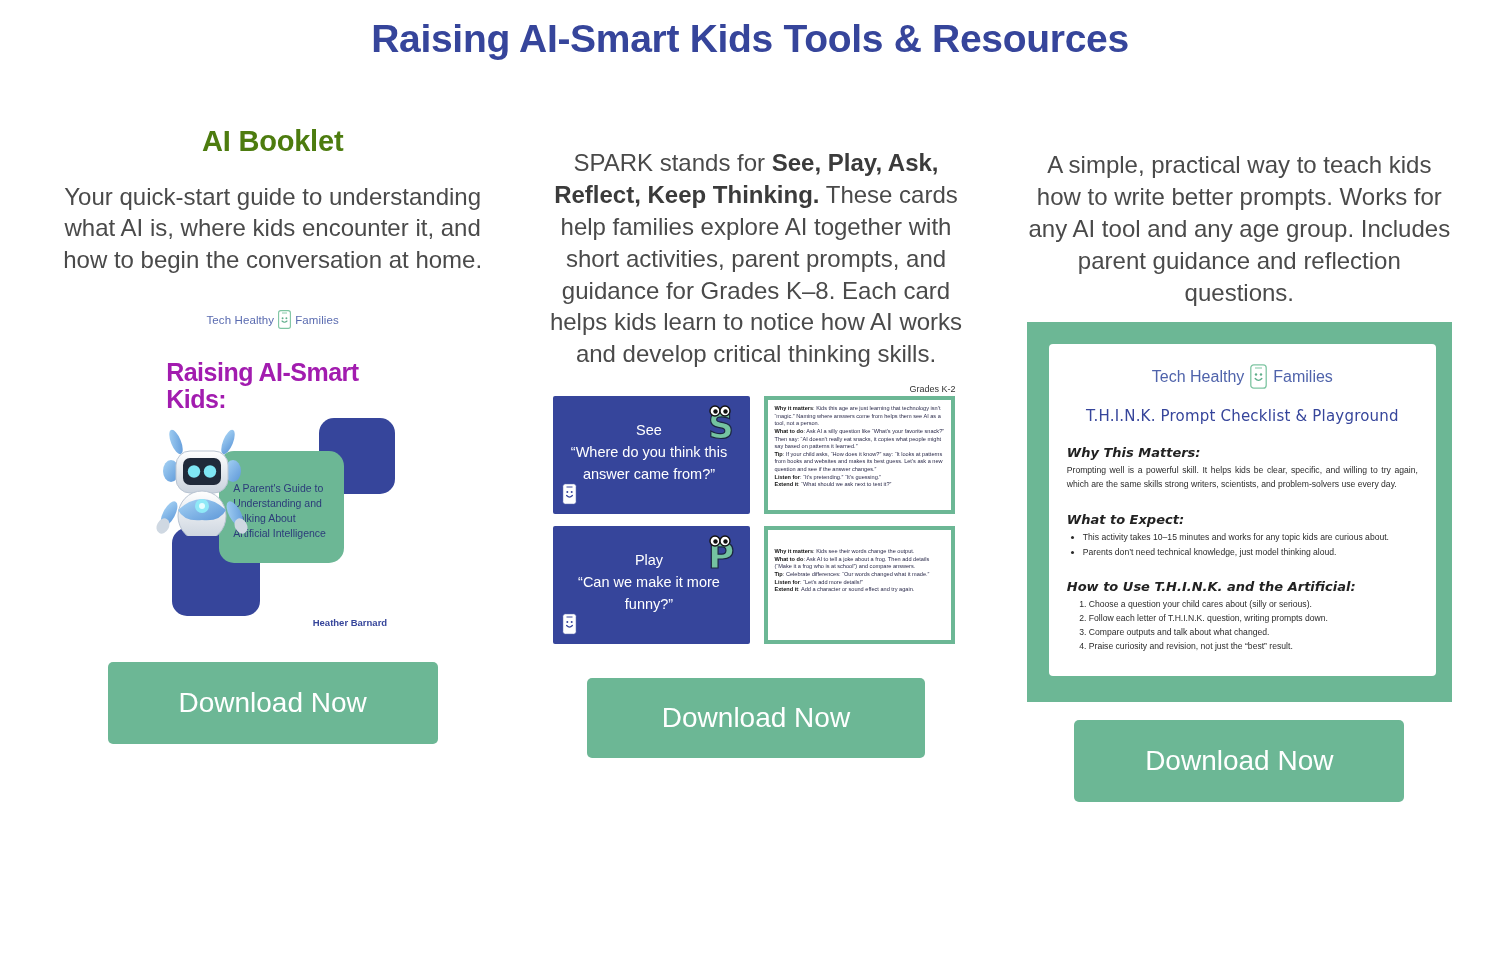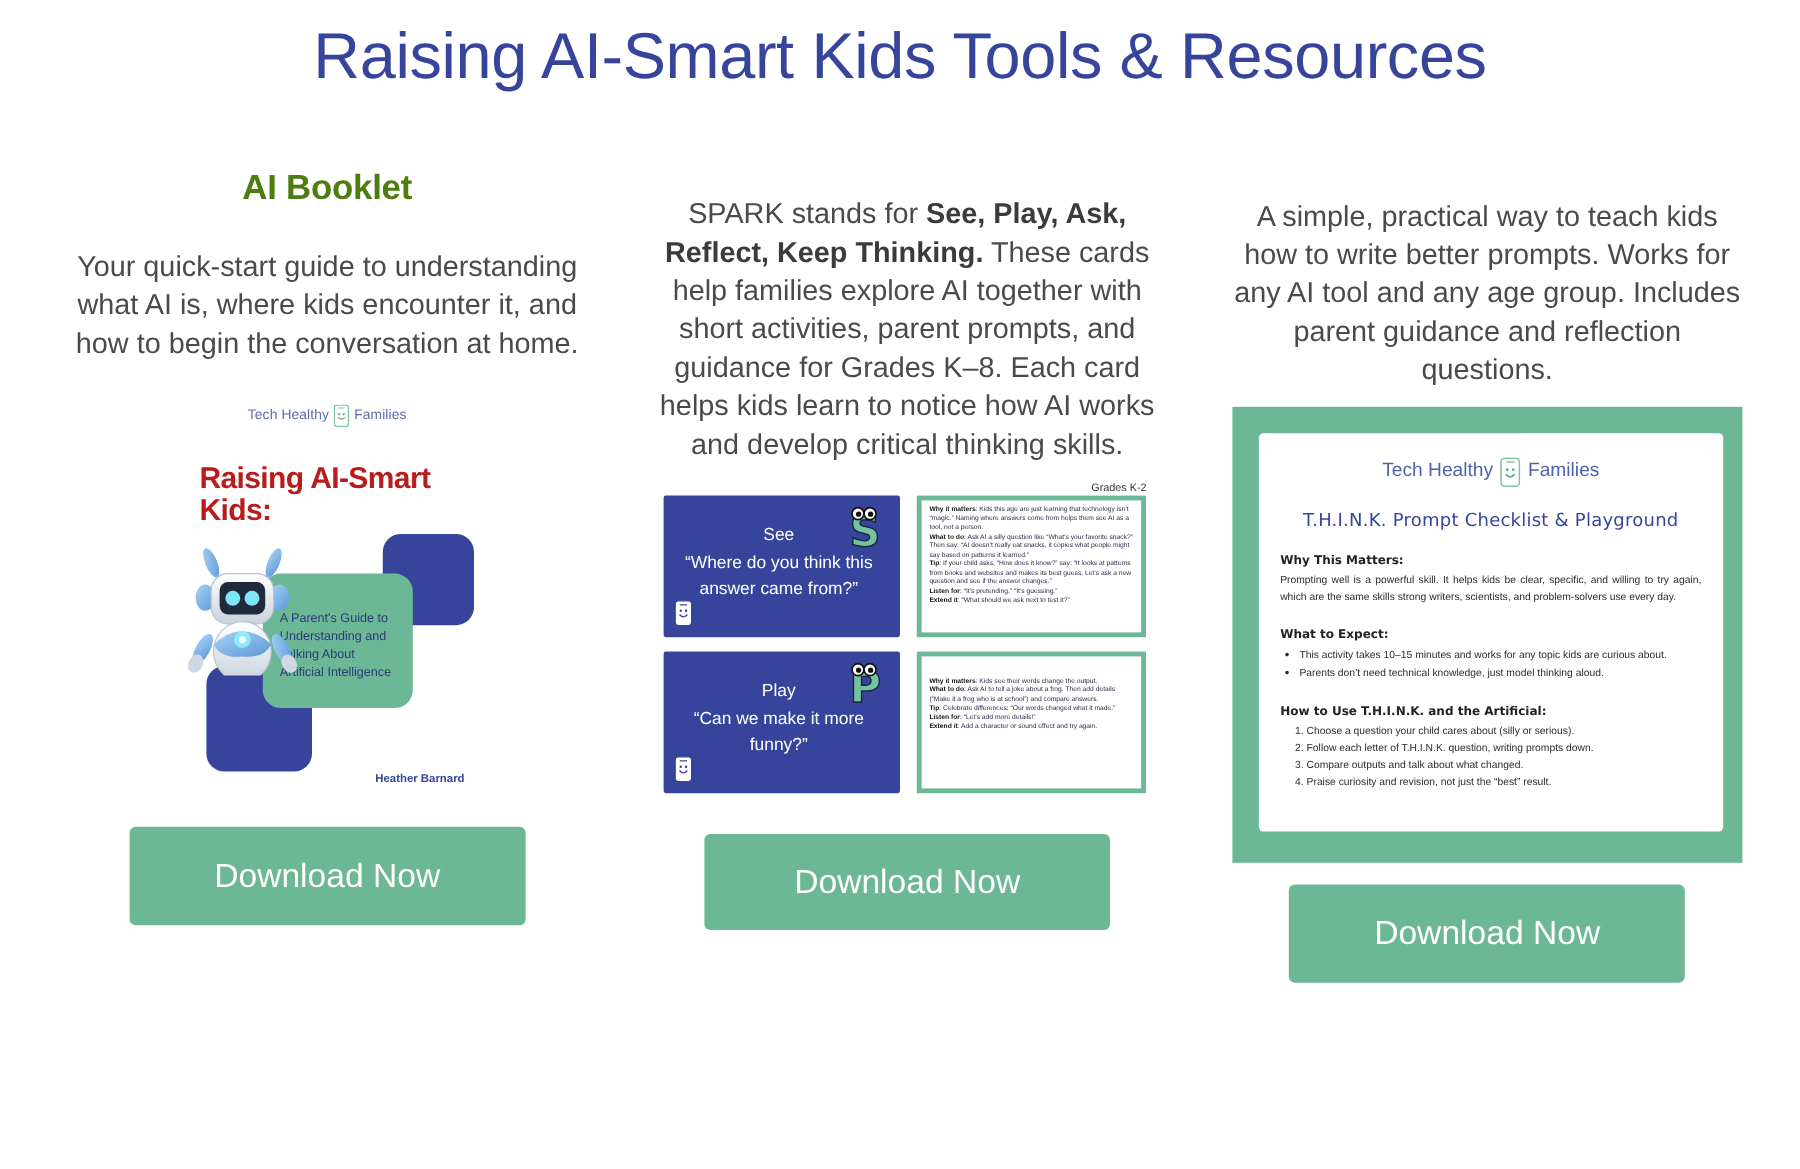--- a/index.html
+++ b/index.html
@@ -6,22 +6,22 @@
   html, body {
     width: 1500px; height: 974px;
     background: #ffffff;
     font-family: "Liberation Sans", sans-serif;
     overflow: hidden;
   }
   .page { position: relative; width: 1500px; height: 974px; background:#fff; }
 
   .page-title {
     text-align: center;
-    font-size: 54px;
-    font-weight: 400;
+    font-size: 39px;
+    font-weight: 700;
     color: #36459b;
     letter-spacing: -0.3px;
     padding-top: 18px;
     line-height: 1.1;
   }
 
   .columns {
     display: flex;
     width: 1500px;
     padding: 0 30px;
@@ -39,21 +39,21 @@
     color: #4d7c0f;
     text-align: center;
     line-height: 1.3;
     letter-spacing: -0.2px;
   }
   .col-body {
     font-size: 24px;
     color: #4a4a4a;
     text-align: center;
     line-height: 1.33;
-    margin-top: 30px;
+    margin-top: 20px;
     font-weight: 300;
   }
   .col-body b { font-weight: 700; color: #3b3b3b; }
   .c1 .col-body { width: 420px; }
   .c2 .col-body { width: 430px; margin-top: 24px; }
   .c3 .col-body { width: 425px; margin-top: 26px; }
 
   
   .booklet {
     position: relative;
@@ -64,21 +64,21 @@
   }
   .logo-row {
     display:flex; align-items:center; justify-content:center;
     gap: 4px; margin-top: 14px;
   }
   .logo-text { font-size: 11.5px; color: #5a6bb0; font-weight: 500; letter-spacing: 0.1px; }
   .phone-ico { width: 13px; height: 19px; }
 
   .bk-title {
     margin: 30px 0 0 22px;
-    font-size: 25px; font-weight: 800; color: #b91c1c;
+    font-size: 25px; font-weight: 800; color: #a21caf;
     line-height: 1.06; letter-spacing: -0.5px;
   }
   .shapes { position: relative; width: 257px; height: 215px; margin-top: 6px; }
   .sq-blue-tr {
     position: absolute; right: 6px; top: 0px;
     width: 76px; height: 76px; background: #36459b; border-radius: 15px;
   }
   .sq-blue-bl {
     position: absolute; left: 28px; top: 110px;
     width: 88px; height: 88px; background: #36459b; border-radius: 15px;
@@ -138,21 +138,21 @@
     border-radius: 4px; padding: 14px 18px;
     overflow: hidden;
   }
   .td-logo { display:flex; align-items:center; justify-content:center; gap:6px; margin-top: 6px; }
   .td-logo-text { font-size: 16px; color:#4f63ab; font-weight:400; }
   .td-phone { width: 17px; height: 25px; }
   .td-title {
     text-align:center; font-size: 15px; color:#36459b; margin-top: 18px;
     font-family: "DejaVu Sans", sans-serif; letter-spacing: 0.2px;
   }
-  .td-h { font-size: 10px; font-weight: 700; color:#222; margin-top: 20px; font-family:"DejaVu Sans", sans-serif;}
+  .td-h { font-size: 13px; font-weight: 700; color:#222; margin-top: 20px; font-family:"DejaVu Sans", sans-serif;font-style:italic;}
   .td-p { font-size: 8.6px; color:#2b2b2b; line-height: 1.6; text-align: justify; margin-top: 4px; }
   .td-ul { margin: 4px 0 0 16px; }
   .td-ul li { font-size: 8.6px; color:#2b2b2b; line-height: 1.6; text-align: justify; margin-bottom: 1px; }
   .td-ol { margin: 4px 0 0 22px; }
   .td-ol li { font-size: 8.6px; color:#2b2b2b; line-height: 1.62; }
 
   
   .btn {
     background: #6cb795; color:#fff;
     border: none; border-radius: 5px;

